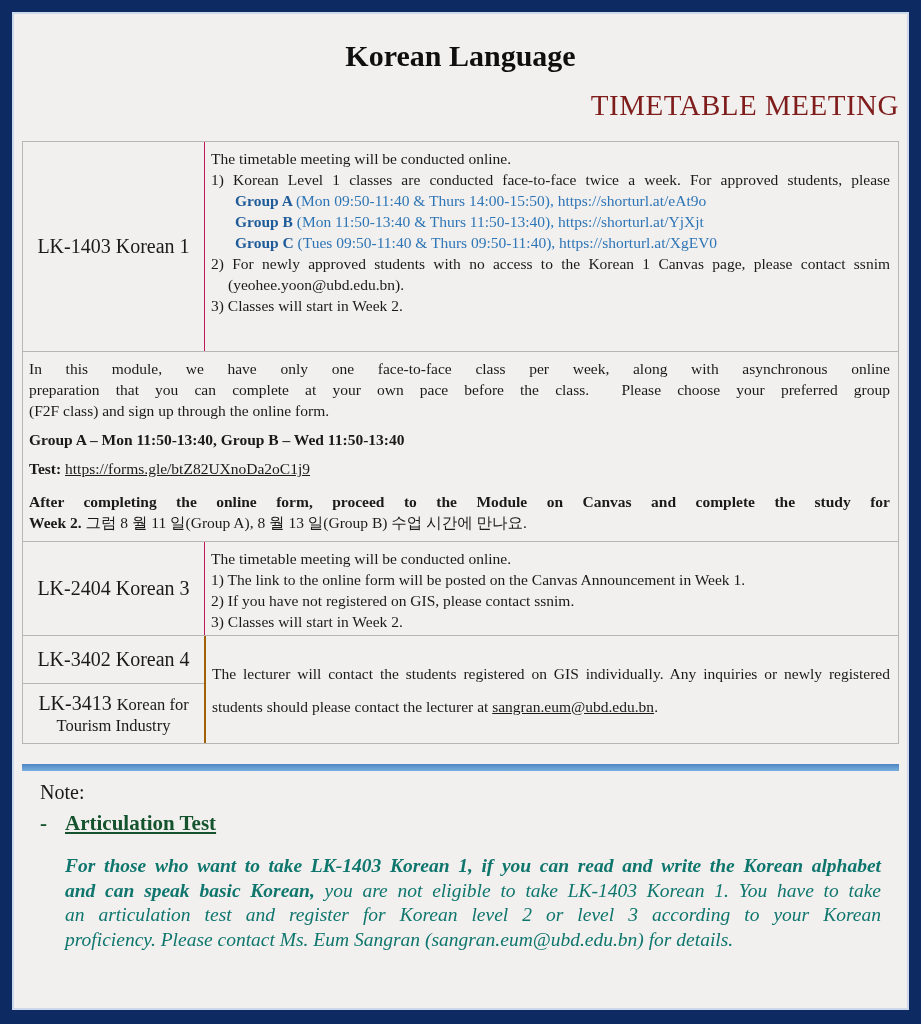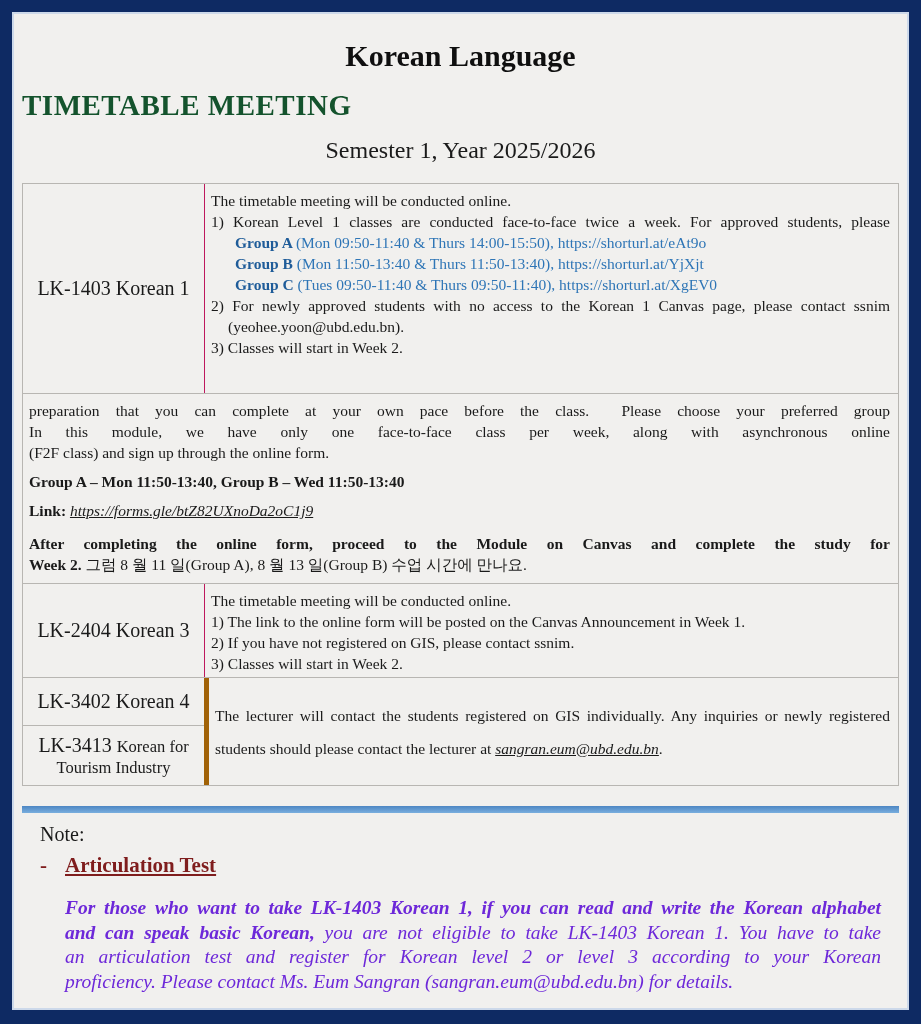--- a/index.html
+++ b/index.html
@@ -10,76 +10,75 @@
     background:#f1f0ee;
     border:12px solid #0e2a63;
     border-bottom-width:14px;
     box-shadow:inset 0 0 0 2px #cdd9ea;
     font-family:"Liberation Serif","DejaVu Serif",serif;
     color:#1a1a1a;
     overflow:hidden;
   }
   .inner{padding:0 10px;}
   .title{margin-top:27px;text-align:center;font-size:30px;font-weight:bold;color:#0f0f0f;}
-  .subtitle{margin-top:16px;text-align:left;font-size:29px;font-weight:bold;color:#14532d;letter-spacing:.5px;}
+  .subtitle{margin-top:16px;text-align:right;font-size:29px;font-weight:normal;color:#7f1d1d;letter-spacing:.5px;}
   .semester{margin-top:15px;text-align:center;font-size:24px;font-weight:normal;}
 
   .tbl{margin-top:19px;border:1px solid #b8b6b2;}
   .trow{display:flex;box-sizing:border-box;}
   .trow + .trow{border-top:1px solid #b8b6b2;}
   .r1{height:209px}.r2{height:190px}.r3{height:94px}.r4{height:108px}
   .cleft{
     width:181px;flex-shrink:0;
     border-right:1px solid #be185d;
     display:flex;align-items:center;justify-content:center;
     text-align:center;font-size:20px;
   }
-  .cstack{width:181px;flex-shrink:0;border-right:5px solid #a16207;display:flex;flex-direction:column;}
+  .cstack{width:181px;flex-shrink:0;border-right:2px solid #a16207;display:flex;flex-direction:column;}
   .csub{display:flex;align-items:center;justify-content:center;text-align:center;font-size:20px;}
   .csub1{height:47px;}
   .csub2{flex:1;border-top:1px solid #b8b6b2;flex-direction:column;line-height:1.25;padding:2px 0;}
   .sm{font-size:16.5px;}
   .cright{flex:1;padding:6px 8px 0 6px;font-size:15.5px;line-height:21px;box-sizing:border-box;min-width:0;}
   .r4 .cright{display:flex;flex-direction:column;justify-content:center;padding-top:0;gap:12px;}
 
   .line{min-height:21px;}
   .line.j{text-align:justify;text-align-last:justify;}
   .ind1{padding-left:6px;}
   .ind2{padding-left:17px;}
   .g{padding-left:24px;}
   .gap1{margin-top:8px;}
   .gap2{margin-top:12px;}
   .b{font-weight:bold;}
   .gb{font-weight:bold;color:#1f5c99;}
   .bl{color:#2e75b6;}
-  .u{text-decoration:underline;font-style:italic;}
+  .u{text-decoration:underline;}
 
   .bar{margin-top:20px;height:7px;background:linear-gradient(to bottom,#4d86c3,#79aede);}
   .note-label{margin:10px 0 0 18px;font-size:20px;}
-  .art{margin:7px 0 0 18px;font-size:21px;color:#7f1d1d;}
+  .art{margin:7px 0 0 18px;font-size:21px;color:#14532d;}
   .art .dash{display:inline-block;width:25px;font-weight:bold;}
   .art .txt{font-weight:bold;text-decoration:underline;}
   .note-par{
     margin:18px 18px 0 43px;
     font-size:19.5px;line-height:24.5px;
-    color:#6d28d9;font-style:italic;
+    color:#0f766e;font-style:italic;
   }
   .note-par .line{min-height:24.5px;}
   .bi{font-weight:bold;}
   .i{font-weight:normal;text-align:center;}
 </style>
 </head>
 <body>
 
 <div class="page">
   <div class="inner">
 
     <div class="title">Korean Language</div>
     <div class="subtitle">TIMETABLE MEETING</div>
-    <div class="semester">Semester 1, Year 2025/2026</div>
 
     <div class="tbl">
 
       <div class="trow r1">
         <div class="cleft">
           <span>LK-1403 Korean 1</span>
         </div>
         <div class="cright">
             <div class="line"><span>The timetable meeting will be conducted online.</span></div>
             <div class="line j"><span>1) Korean Level 1 classes are conducted face-to-face twice a week. For approved students, please</span></div>
@@ -87,25 +86,25 @@
             <div class="line g"><span class="gb">Group B </span><span class="bl">(Mon 11:50-13:40 &amp; Thurs 11:50-13:40), </span><span class="bl">https://shorturl.at/YjXjt</span></div>
             <div class="line g"><span class="gb">Group C </span><span class="bl">(Tues 09:50-11:40 &amp; Thurs 09:50-11:40), </span><span class="bl">https://shorturl.at/XgEV0</span></div>
             <div class="line j"><span>2) For newly approved students with no access to the Korean 1 Canvas page, please contact ssnim</span></div>
             <div class="line ind2"><span>(yeohee.yoon@ubd.edu.bn).</span></div>
             <div class="line"><span>3) Classes will start in Week 2.</span></div>
           </div>
       </div>
 
       <div class="trow r2">
         <div class="cright">
+            <div class="line j"><span>In this module, we have only one face-to-face class per week, along with asynchronous online</span></div>
             <div class="line j"><span>preparation that you can complete at your own pace before the class.&nbsp; Please choose your preferred group</span></div>
-            <div class="line j"><span>In this module, we have only one face-to-face class per week, along with asynchronous online</span></div>
             <div class="line"><span>(F2F class) and sign up through the online form.</span></div>
             <div class="line gap1"><span class="b">Group A – Mon 11:50-13:40, Group B – Wed 11:50-13:40</span></div>
-            <div class="line gap1"><span class="b">Link: </span><span class="u">https://forms.gle/btZ82UXnoDa2oC1j9</span></div>
+            <div class="line gap1"><span class="b">Test: </span><span class="u">https://forms.gle/btZ82UXnoDa2oC1j9</span></div>
             <div class="line j gap2"><span class="b">After completing the online form, proceed to the Module on Canvas and complete the study for</span></div>
             <div class="line"><span class="b">Week 2. </span><span>그럼 8 월 11 일(Group A), 8 월 13 일(Group B) 수업 시간에 만나요.</span></div>
           </div>
       </div>
 
       <div class="trow r3">
         <div class="cleft">
           <span>LK-2404 Korean 3</span>
         </div>
         <div class="cright">

